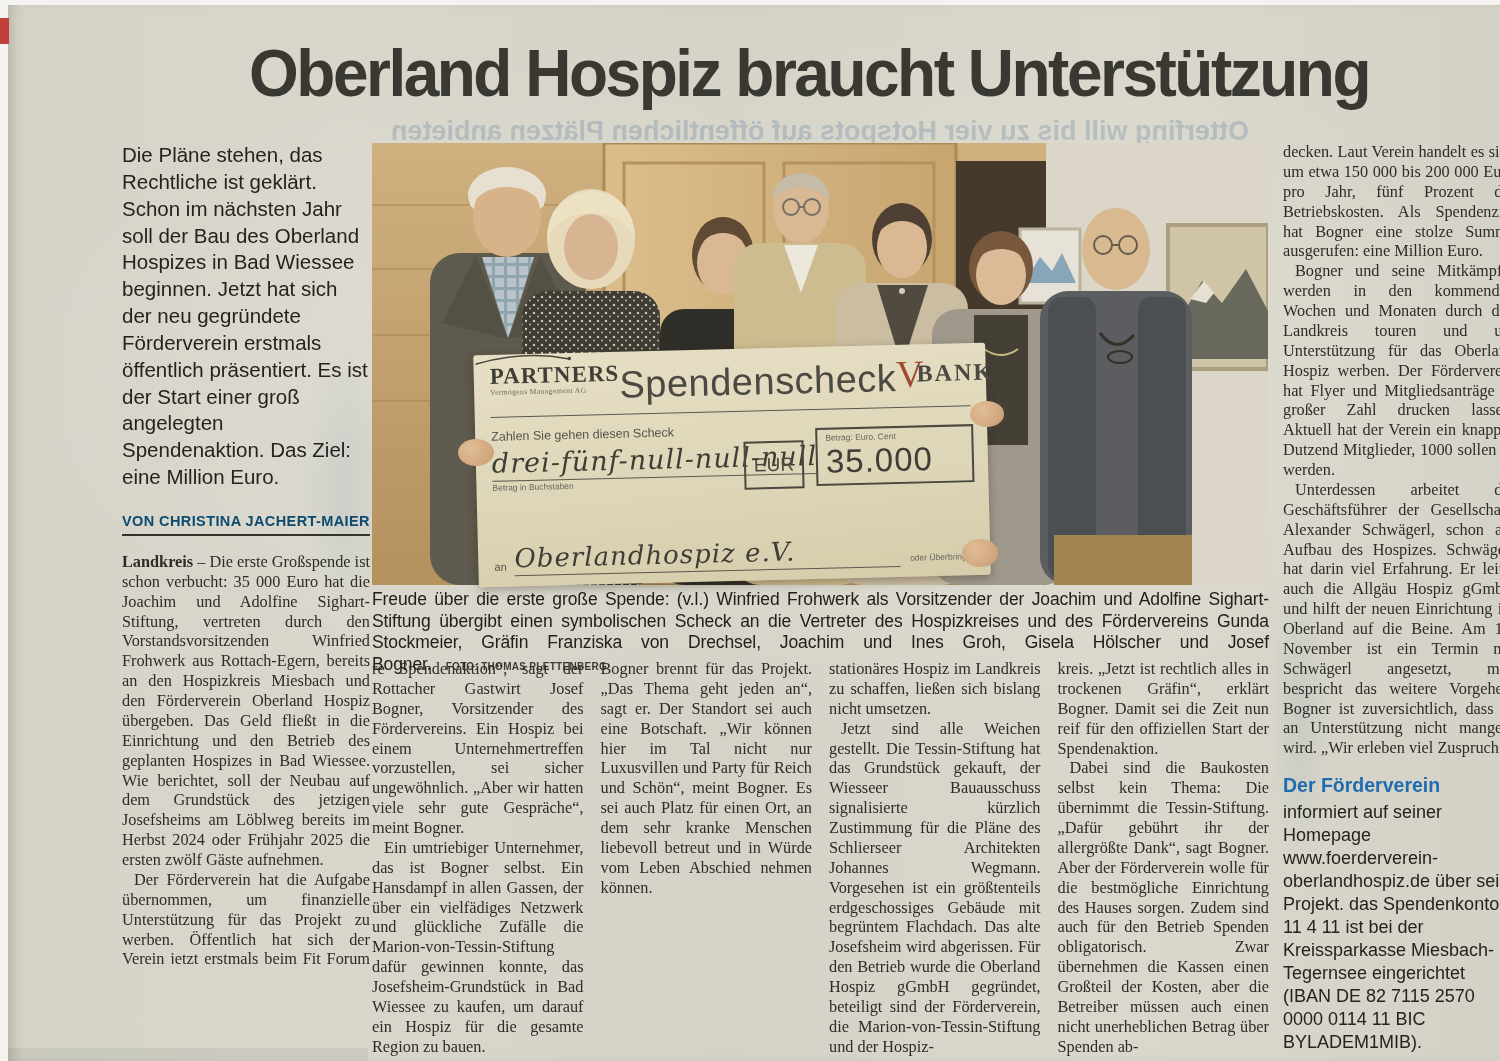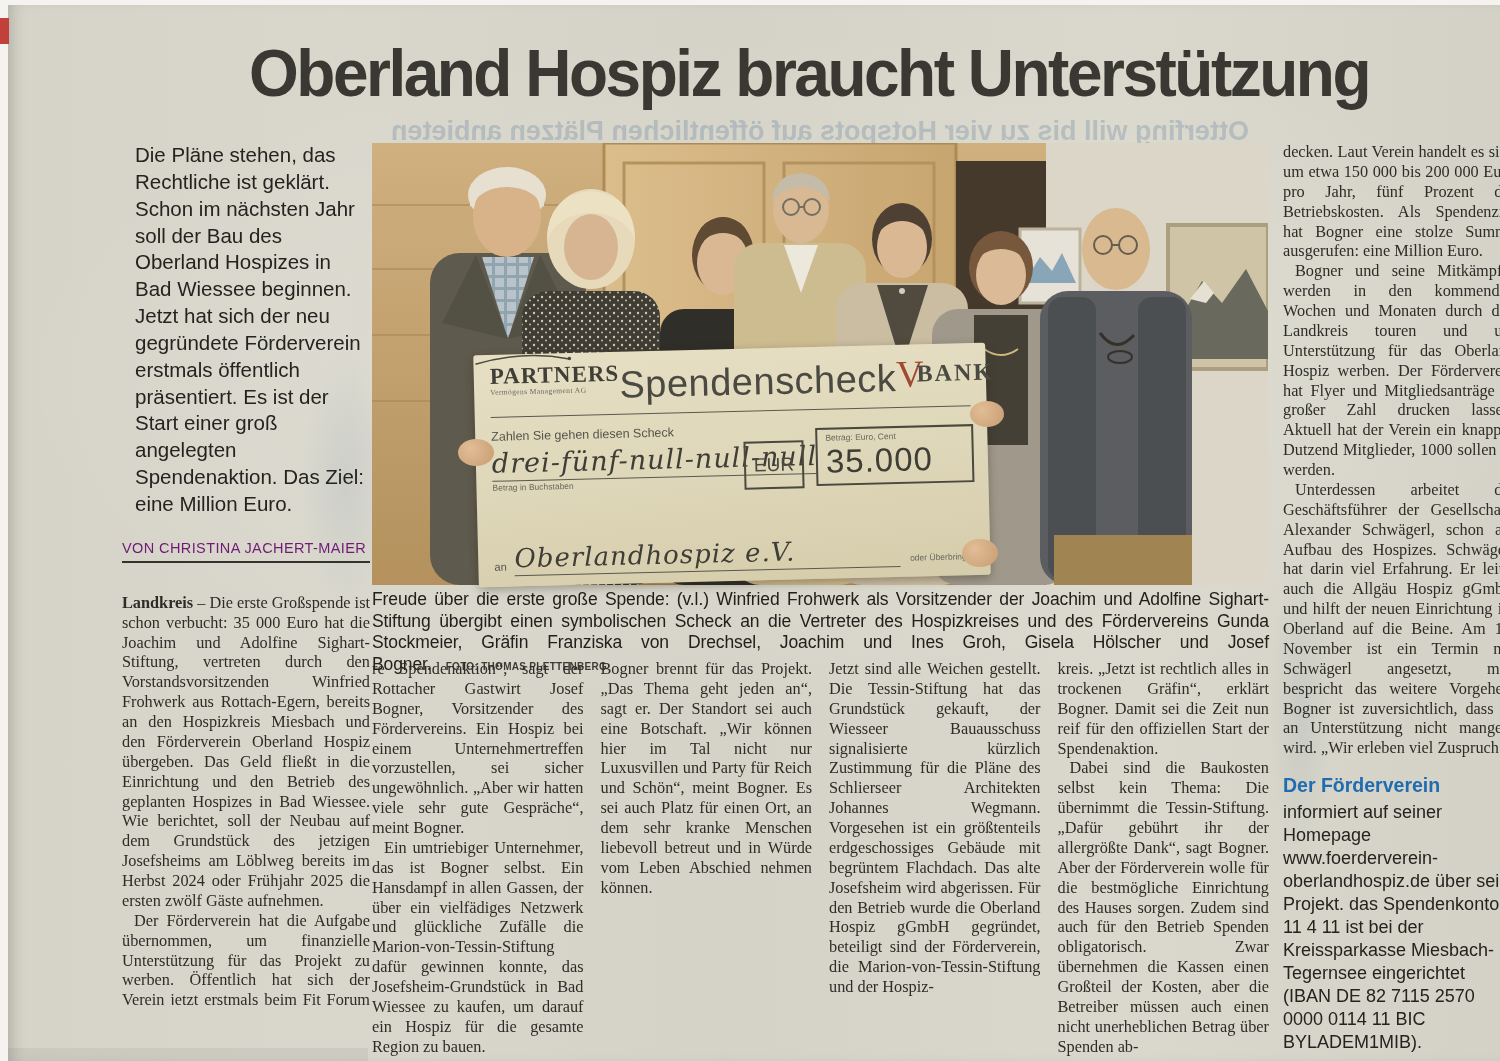--- a/index.html
+++ b/index.html
@@ -30,28 +30,28 @@
   .bleed{
     position:absolute;color:rgba(95,125,160,.30);font-weight:bold;
     transform:scaleX(-1);white-space:nowrap;overflow:hidden;pointer-events:none;
     font-family:"Liberation Sans",sans-serif;
   }
   .bleed-top{left:372px;top:116px;width:896px;font-size:27px;text-align:center;}
   .smudge{position:absolute;pointer-events:none;background:radial-gradient(closest-side,rgba(110,135,160,.14),rgba(110,135,160,0));}
 
   
   .col-left{position:absolute;left:122px;top:142px;width:248px;color:#262520;}
-  .intro{font-size:20.5px;line-height:1.31;color:#24231f;margin-left:13px;}
+  .intro{font-size:20.5px;line-height:1.31;color:#24231f;}
   .byline{
-    margin-top:22px;font-size:14.5px;font-weight:normal;letter-spacing:.4px;color:#701a75;
+    margin-top:22px;font-size:14.5px;font-weight:bold;letter-spacing:.4px;color:#0c4a6e;
     border-bottom:2px solid #33322d;padding-bottom:5px;width:100%;
   }
   .serif{font-family:"Liberation Serif",serif;font-size:16.3px;line-height:1.22;
     text-align:justify;color:#2d2c27;}
-  .col-left .body{margin-top:30px;height:412px;overflow:hidden;}
+  .col-left .body{margin-top:16px;height:412px;overflow:hidden;}
   p.np{margin:0;}
   p.np + p.np{text-indent:12px;}
 
   
   .photo{position:absolute;left:372px;top:143px;width:896px;height:442px;}
   .photo svg{position:absolute;left:0;top:0;z-index:0;}
   .check{
     position:absolute;left:104px;top:206px;width:512px;height:232px;z-index:2;
     background:linear-gradient(175deg,#e6dfc4 0%,#ded6b8 55%,#d5ccab 100%);
     border-radius:3px;box-shadow:0 3px 10px rgba(40,30,15,.35);
@@ -289,20 +289,21 @@
 
 <div class="cols serif">
   <div>
     <p class="np">re Spendenaktion“, sagt der Rottacher Gastwirt Josef Bogner, Vorsitzender des Fördervereins. Ein Hospiz bei einem Unternehmertreffen vorzustellen, sei sicher ungewöhnlich. „Aber wir hatten viele sehr gute Gespräche“, meint Bogner.</p>
     <p class="np">Ein umtriebiger Unternehmer, das ist Bogner selbst. Ein Hansdampf in allen Gassen, der über ein vielfädiges Netzwerk und glückliche Zufälle die Marion-von-Tessin-Stiftung dafür gewinnen konnte, das Josefsheim-Grundstück in Bad Wiessee zu kaufen, um darauf ein Hospiz für die gesamte Region zu bauen.</p>
   </div>
   <div>
     <p class="np">Bogner brennt für das Projekt. „Das Thema geht jeden an“, sagt er. Der Standort sei auch eine Botschaft. „Wir können hier im Tal nicht nur Luxusvillen und Party für Reich und Schön“, meint Bogner. Es sei auch Platz für einen Ort, an dem sehr kranke Menschen liebevoll betreut und in Würde vom Leben Abschied nehmen können.</p>
   </div>
   <div>
+    <p class="np">stationäres Hospiz im Landkreis zu schaffen, ließen sich bislang nicht umsetzen.</p>
     <p class="np">Jetzt sind alle Weichen gestellt. Die Tessin-Stiftung hat das Grundstück gekauft, der Wiesseer Bauausschuss signalisierte kürzlich Zustimmung für die Pläne des Schlierseer Architekten Johannes Wegmann. Vorgesehen ist ein größtenteils erdgeschossiges Gebäude mit begrüntem Flachdach. Das alte Josefsheim wird abgerissen. Für den Betrieb wurde die Oberland Hospiz gGmbH gegründet, beteiligt sind der Förderverein, die Marion-von-Tessin-Stiftung und der Hospiz-</p>
   </div>
   <div>
     <p class="np">kreis. „Jetzt ist rechtlich alles in trockenen Gräfin“, erklärt Bogner. Damit sei die Zeit nun reif für den offiziellen Start der Spendenaktion.</p>
     <p class="np">Dabei sind die Baukosten selbst kein Thema: Die übernimmt die Tessin-Stiftung. „Dafür gebührt ihr der allergrößte Dank“, sagt Bogner. Aber der Förderverein wolle für die bestmögliche Einrichtung des Hauses sorgen. Zudem sind auch für den Betrieb Spenden obligatorisch. Zwar übernehmen die Kassen einen Großteil der Kosten, aber die Betreiber müssen auch einen nicht unerheblichen Betrag über Spenden ab-</p>
   </div>
 </div>
 
 <div class="col-right">
   <div class="serif">

